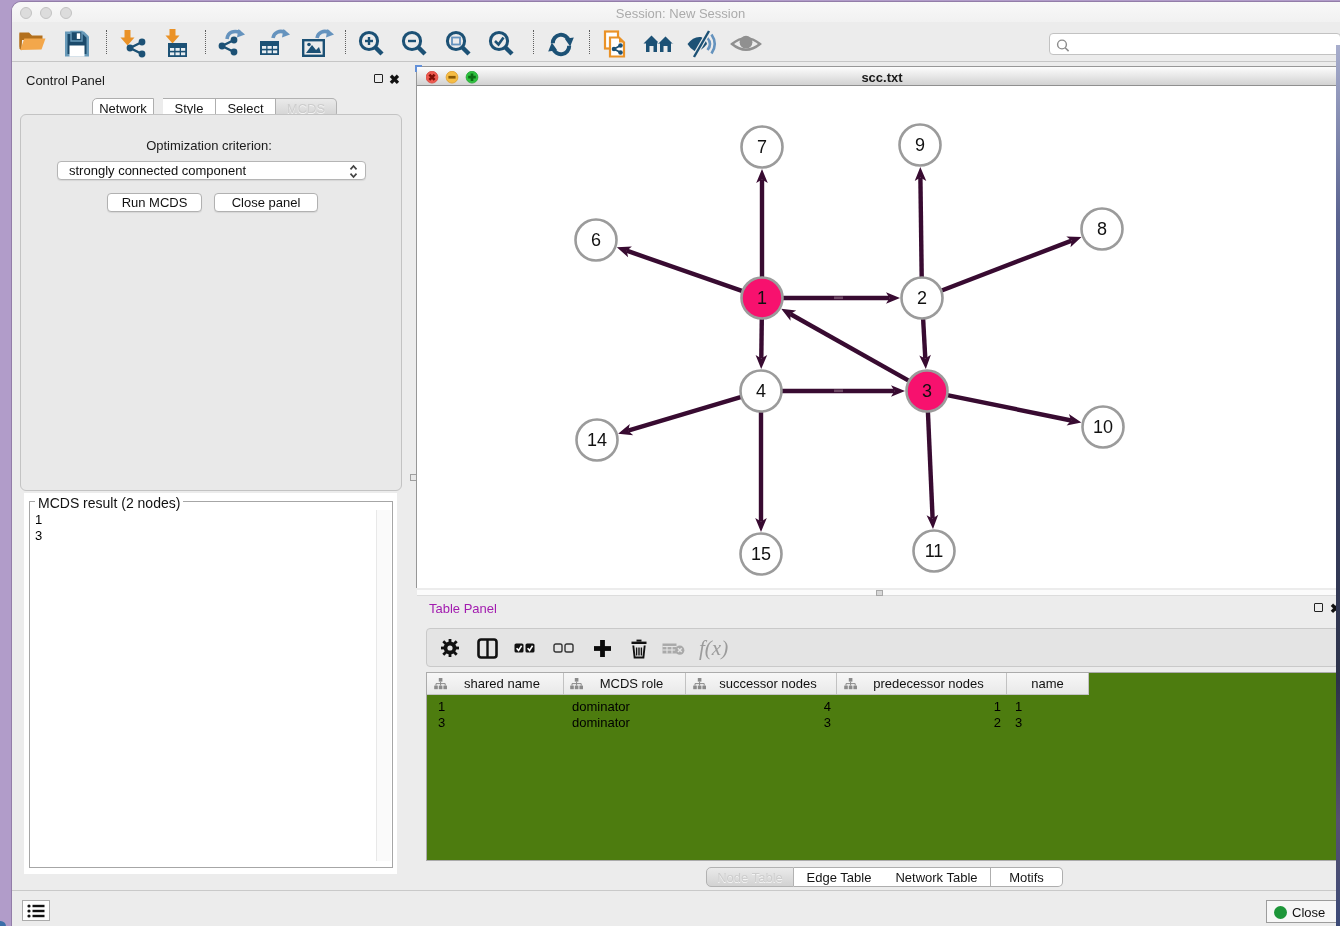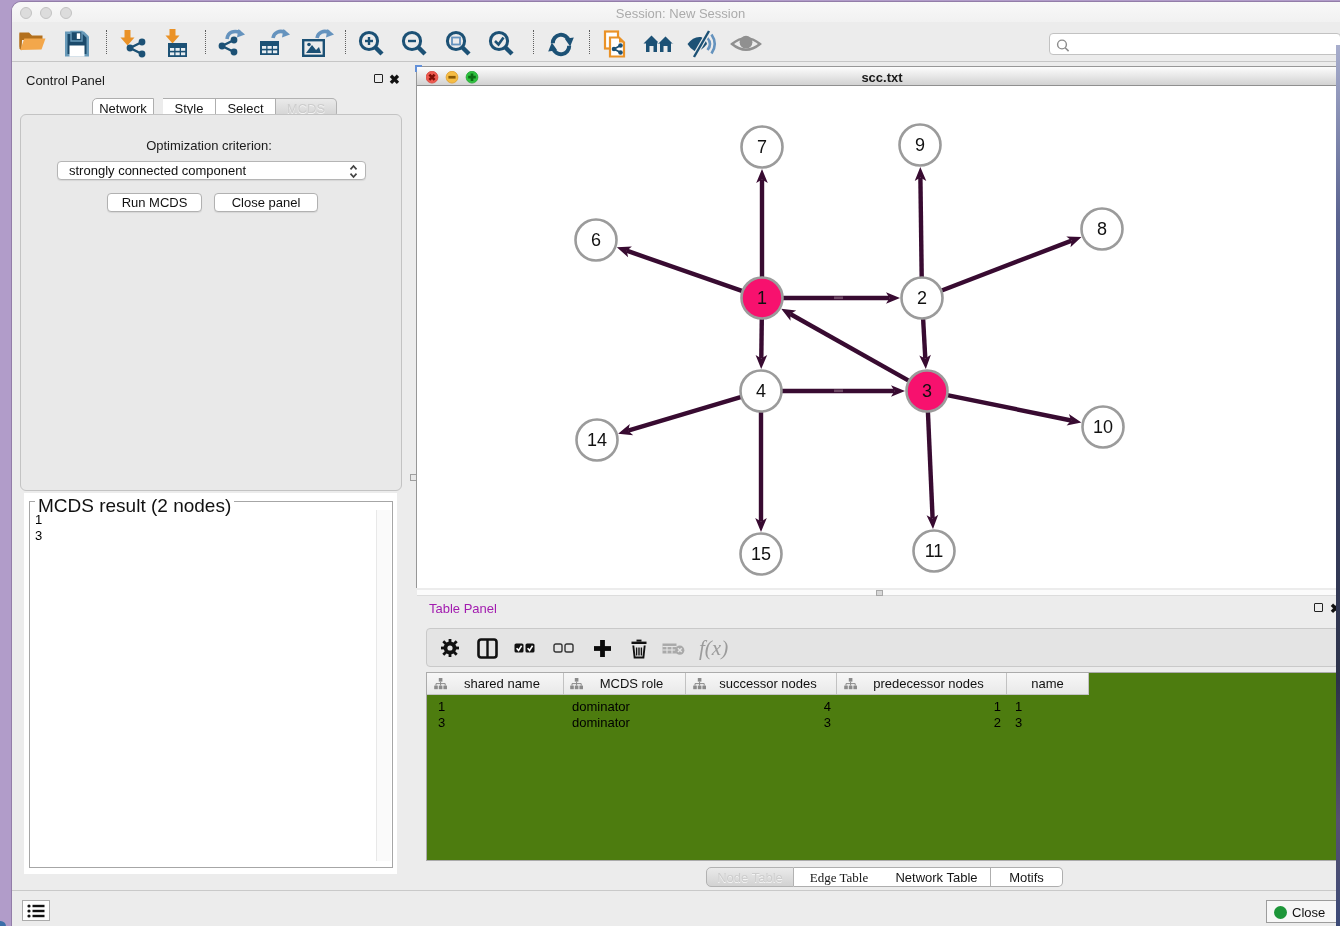--- a/index.html
+++ b/index.html
@@ -39,21 +39,21 @@
                background:#fff; border:1px solid #b5b5b5; border-radius:4px;
                font-size:13px; color:#111; line-height:17px; padding-left:11px;
                box-shadow:0 1px 1px rgba(0,0,0,.08); }
   .btn { position:absolute; top:191px; height:19px; background:#fff; border:1px solid #b1b1b1;
          border-radius:4px; font-size:13px; color:#111; text-align:center; line-height:17px;
          box-shadow:0 1px 1px rgba(0,0,0,.08); }
   #mcds-white { position:absolute; left:12px; top:491px; width:373px; height:381px; background:#fff; }
   #mcds-box { position:absolute; left:5px; top:8px; width:364px; height:367px;
               border:1px solid #a6a6a6; }
   #mcds-legend { position:absolute; left:5px; top:-7px; background:#fff; padding:0 3px;
-                 font-size:19px; color:#111; }
+                 font-size:14px; color:#111; }
   #mcds-text { position:absolute; left:5px; top:10px; font-size:13px; color:#000; line-height:16px; }
   #mcds-sb { position:absolute; right:1px; top:8px; width:15px; height:351px;
              background:#fafafa; border-left:1px solid #e8e8e8; }
   #divider-dot { position:absolute; left:398px; top:472px; width:7px; height:7px;
                  background:#e8e8e8; border:1px solid #9f9f9f; }
   
   #net-win { position:absolute; left:404px; top:64px; width:932px; height:522px;
              border:1px solid #979797; border-bottom:none; background:#fff; }
   #net-titlebar { position:absolute; left:0; top:0; width:100%; height:19px;
                   background:linear-gradient(#fdfdfd,#d2d2d2); border-bottom:1px solid #8f8f8f; }
@@ -455,21 +455,21 @@
     <div class="trow" style="left:380px; top:26px; width:24px; text-align:right;">4</div>
     <div class="trow" style="left:550px; top:26px; width:24px; text-align:right;">1</div>
     <div class="trow" style="left:588px; top:26px;">1</div>
     <div class="trow" style="left:11px;  top:42px;">3</div>
     <div class="trow" style="left:145px; top:42px;">dominator</div>
     <div class="trow" style="left:380px; top:42px; width:24px; text-align:right;">3</div>
     <div class="trow" style="left:550px; top:42px; width:24px; text-align:right;">2</div>
     <div class="trow" style="left:588px; top:42px;">3</div>
   </div>
   <div class="tab2 tabsel" style="left:694px; width:88px; border-radius:5px 0 0 5px;">Node Table</div>
-  <div class="tab2" style="left:782px; width:91px; border-left:none;font-family:Liberation Serif, serif;">Edge Table</div>
+  <div class="tab2" style="left:782px; width:91px; border-left:none;">Edge Table</div>
   <div class="tab2" style="left:871px; width:108px; border-left:none;">Network Table</div>
   <div class="tab2" style="left:979px; width:72px; border-left:none; border-radius:0 5px 5px 0;">Motifs</div>
 
   <div id="statusbar">
     <div id="list-btn">
         <svg class="abs" style="left:3px;top:2px" width="21" height="16" viewBox="0 0 21 16">
 <g fill="#111">
             <circle cx="3" cy="3" r="1.6"></circle>
             <circle cx="3" cy="8" r="1.6"></circle>
             <circle cx="3" cy="13" r="1.6"></circle>

